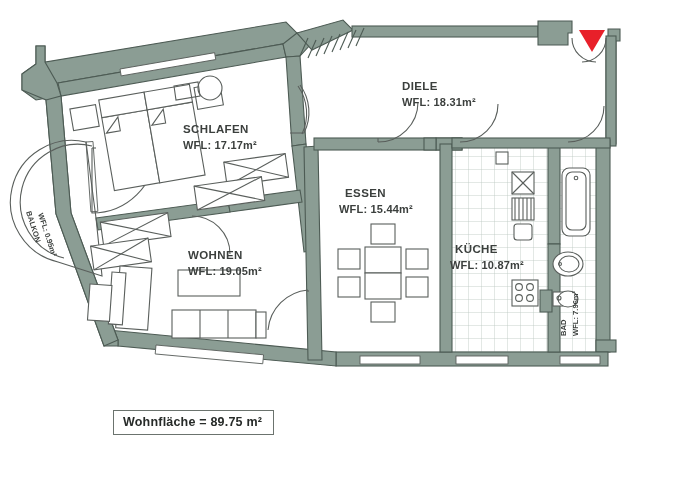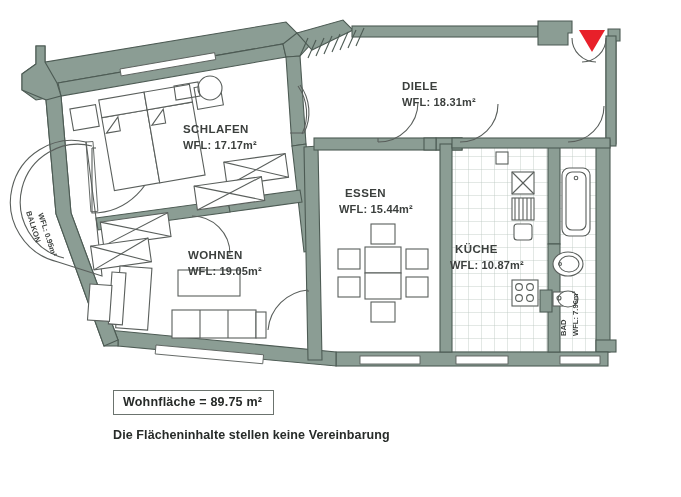--- a/index.html
+++ b/index.html
@@ -48,21 +48,21 @@
     font-family: "Liberation Sans", sans-serif;
     font-size: 7.6px;
     font-weight: 700;
     fill: #3b3f3d;
   }
 
   
   .footer {
     position: absolute;
     left: 113px;
-    top: 390px;
+    top: 410px;
     width: 460px;
   }
   .area-box {
     display: inline-block;
     border: 1.4px solid #6b736e;
     padding: 4px 11px 5px 9px;
     font-size: 12.5px;
     font-weight: 700;
     color: #272b29;
     letter-spacing: 0.2px;
@@ -350,15 +350,14 @@
     </g>
 
   </g>
 
 </svg>
 </div>
 
 <div class="footer">
   <div class="area-box">Wohnfläche = 89.75 m²</div>
   <div class="disclaimer">
-    <div>Die Flächeninhalte stellen keine Vereinbarung</div>
   </div>
 </div>
 
 </body></html>

